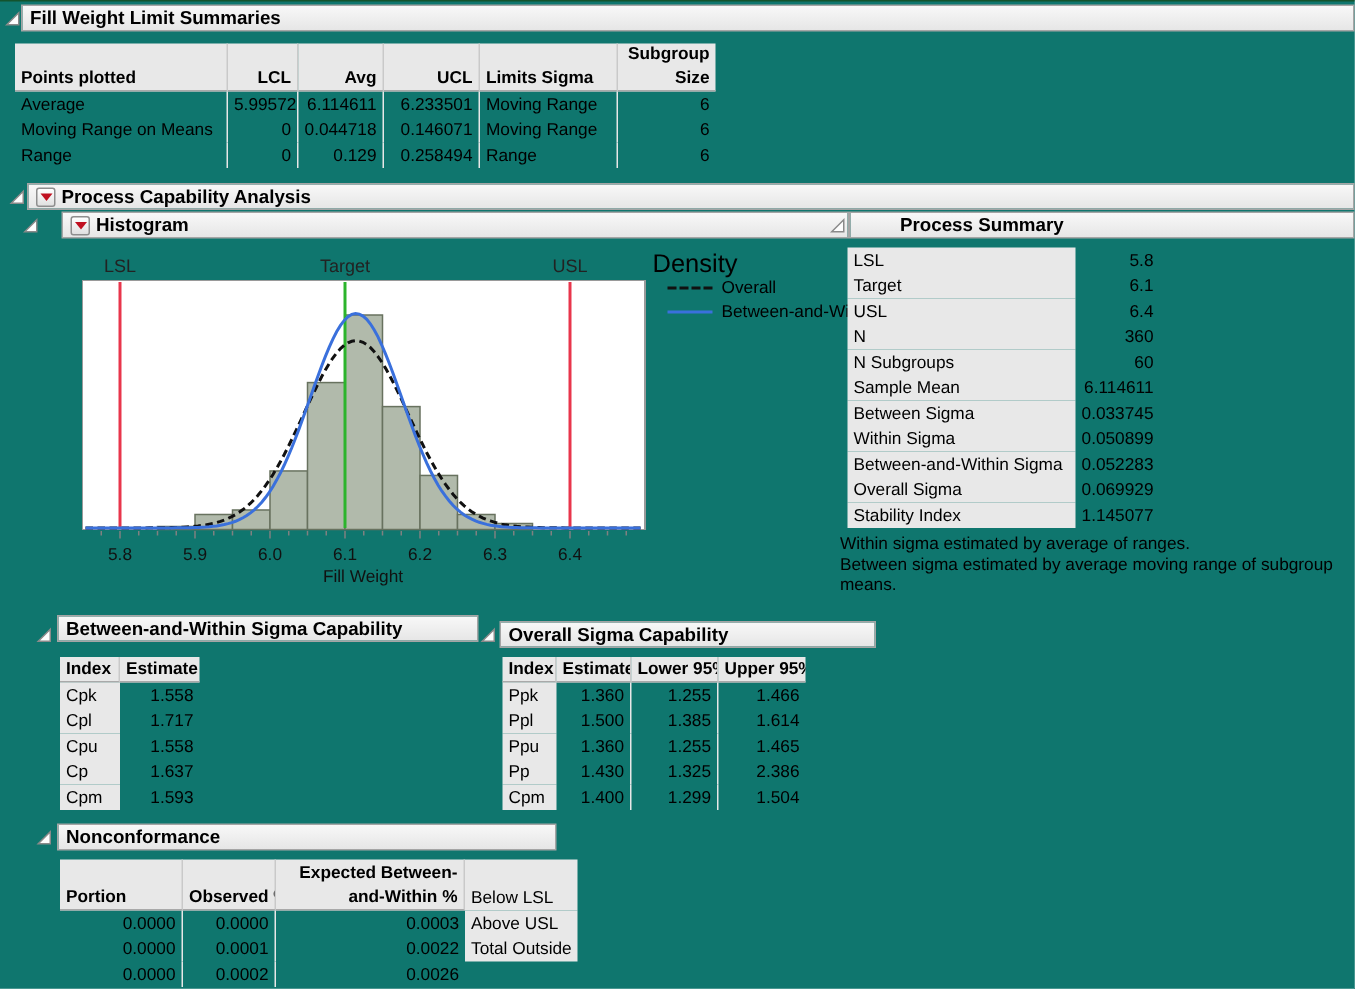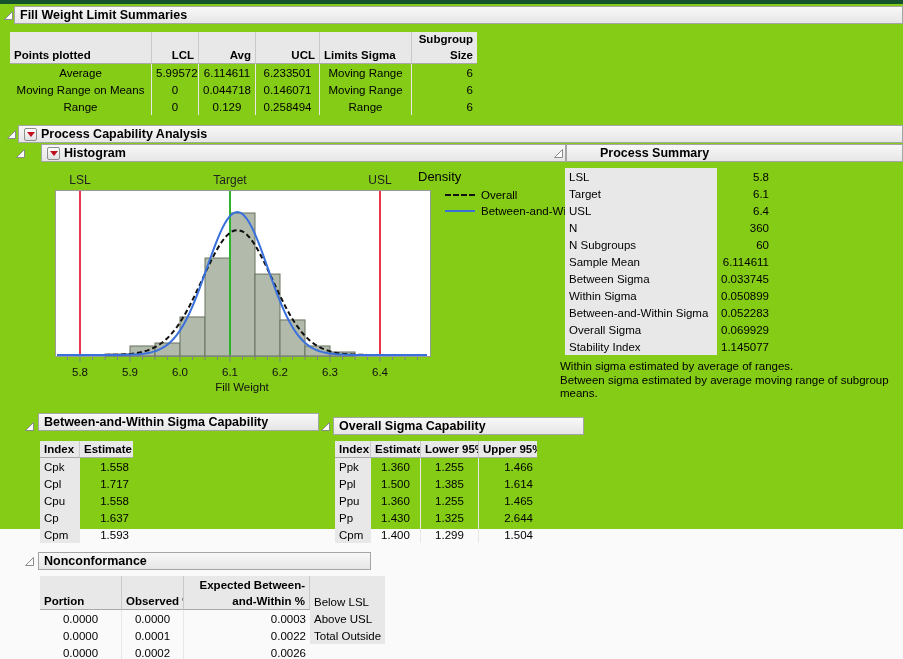--- a/index.html
+++ b/index.html
@@ -1,36 +1,36 @@
 <!DOCTYPE html>
 <html><head>
 <meta charset="utf-8">
 <style>
   html,body{margin:0;padding:0;}
   body{width:903px;height:659px;overflow:hidden;background:#fafafa;
        font-family:"Liberation Sans","DejaVu Sans",sans-serif;color:#000;}
-  #app{position:relative;width:903px;height:529px;background:#84cc16;border-top:4px solid #14532d;box-sizing:border-box;}
+  #app{position:relative;width:903px;height:659px;background:#0f766e;border-top:1px solid #14532d;box-sizing:border-box;}
   .abs{position:absolute;}
   .strip{position:absolute;box-sizing:border-box;height:18px;
          background:linear-gradient(#f8f8f8,#e6e6e6);
          border:1px solid #a5a5a5;display:flex;align-items:center;gap:4px;padding:0 5px;}
   .stitle{font-weight:bold;font-size:12.5px;white-space:nowrap;}
   .disc{position:absolute;width:11px;height:11px;cursor:pointer;}
   .redtri{width:13px;height:13px;border:1px solid #8e8e8e;border-radius:2px;
           background:linear-gradient(#ffffff,#e0e0e0);display:flex;align-items:center;
           justify-content:center;padding:0;cursor:pointer;flex:0 0 auto;}
   .redtri .tri{width:0;height:0;border-left:4px solid transparent;border-right:4px solid transparent;
           border-top:5px solid #c01020;}
   .tbl{position:absolute;display:grid;}
   .c{box-sizing:border-box;padding:0 4px;white-space:nowrap;overflow:hidden;
      display:flex;flex-direction:column;justify-content:flex-end;line-height:16px;font-size:11.5px;}
   .c span{display:block;}
   .num{text-align:right;}
   .hdr{background:#e8e8e8;font-weight:bold;border-bottom:1px solid #a9a9a9;border-right:1px solid #c9c9c9;}
-  .bd{border-right:1px solid #e7e7e7;text-align:center;}
+  .bd{border-right:1px solid #e7e7e7;}
   .lbl{background:#e8e8e8;}
   .plain{border-right:none;}
   .legend-row{position:absolute;display:flex;align-items:center;gap:6px;font-size:11.5px;}
   .legend-key{width:30px;height:0;}
   .footnote{font-size:11.5px;line-height:13.5px;}
 </style>
 </head>
 <body>
 
 <div id="app">
@@ -193,21 +193,21 @@
       <text x="41.999999999999915" y="214" text-anchor="middle" font-size="11.5" fill="#111">5.8</text>
       <text x="92.00000000000017" y="214" text-anchor="middle" font-size="11.5" fill="#111">5.9</text>
       <text x="142" y="214" text-anchor="middle" font-size="11.5" fill="#111">6.0</text>
       <text x="191.99999999999983" y="214" text-anchor="middle" font-size="11.5" fill="#111">6.1</text>
       <text x="242.00000000000009" y="214" text-anchor="middle" font-size="11.5" fill="#111">6.2</text>
       <text x="291.9999999999999" y="214" text-anchor="middle" font-size="11.5" fill="#111">6.3</text>
       <text x="342.00000000000017" y="214" text-anchor="middle" font-size="11.5" fill="#111">6.4</text>
       <text x="204" y="229" text-anchor="middle" font-size="11.5" fill="#111">Fill Weight</text>
     </svg>
 
-  <div class="abs" style="left:418px;top:165px;font-size:13px;">Density</div>
+  <div class="abs" style="left:435px;top:165px;font-size:17px;">Density</div>
   <div class="legend-row" style="left:445px;top:185px;">
     <span class="legend-key" style="border-top: 2px dashed rgb(17, 17, 17);"></span>
     <span>Overall</span>
   </div>
   <div class="legend-row" style="left:445px;top:201px;">
     <span class="legend-key" style="border-top: 2px solid rgb(58, 112, 220);"></span>
     <span>Between-and-Within</span>
   </div>
 
   <svg class="disc" style="left:553px;top:144px;" viewBox="0 0 11 11">
@@ -400,21 +400,21 @@
     <div class="c lbl">
         <span>Pp</span>
       </div>
     <div class="c bd num">
         <span>1.430</span>
       </div>
     <div class="c bd num">
         <span>1.325</span>
       </div>
     <div class="c num plain">
-        <span>2.644</span>
+        <span>2.386</span>
       </div>
 
     <div class="c lbl">
         <span>Cpm</span>
       </div>
     <div class="c bd num">
         <span>1.400</span>
       </div>
     <div class="c bd num">
         <span>1.299</span>

